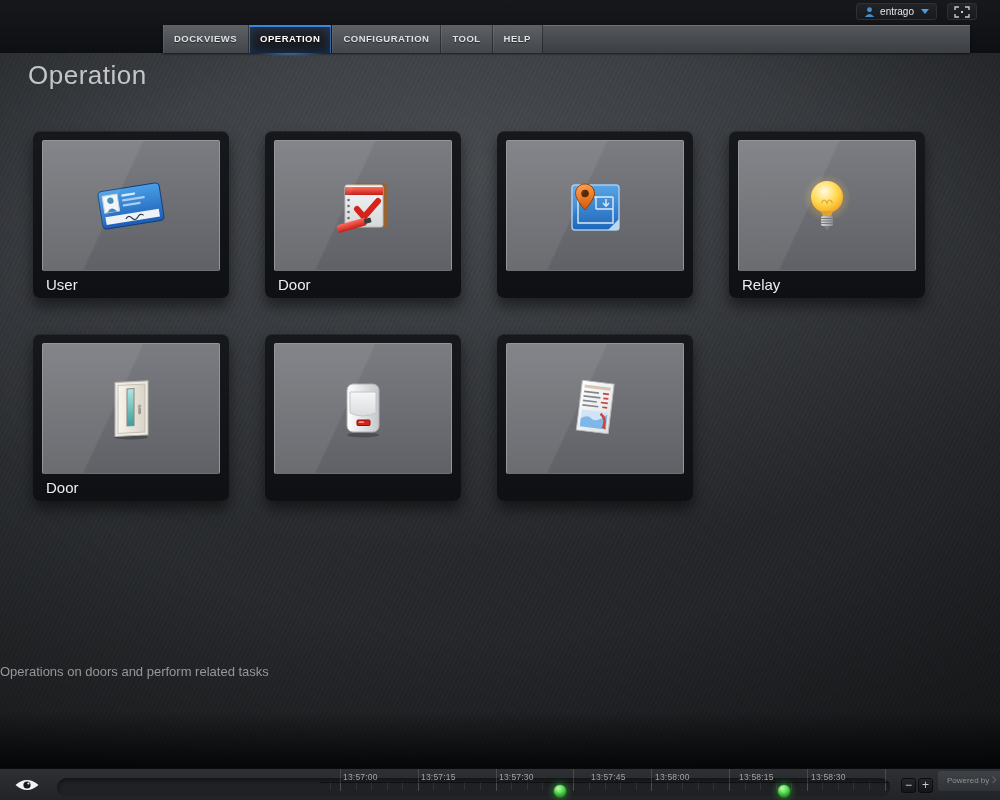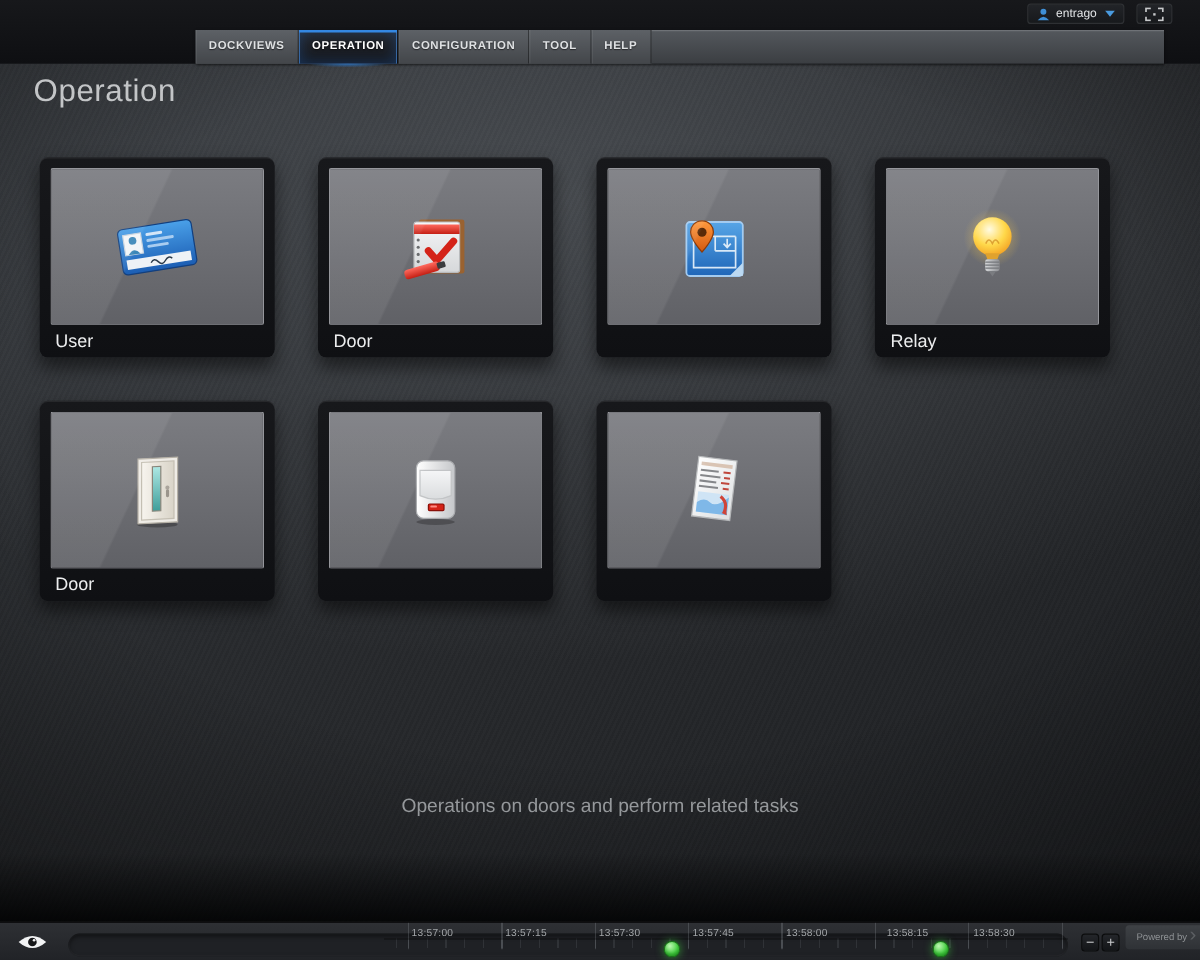--- a/index.html
+++ b/index.html
@@ -55,21 +55,21 @@
     box-shadow:0 8px 14px rgba(0,0,0,.5), inset 0 1px 0 rgba(255,255,255,.07); cursor:pointer; }
   .screen { height:131px; border-radius:2px; position:relative; overflow:hidden;
     background:linear-gradient(#7b7c81,#606166);
     border:1px solid #95969b; border-bottom-color:#6e6f74;
     display:flex; align-items:center; justify-content:center; }
   .screen::after { content:""; position:absolute; inset:0;
     background:linear-gradient(115deg, rgba(255,255,255,.07) 0%, rgba(255,255,255,.07) 42%, rgba(255,255,255,0) 43%); }
   .tile-label { height:27px; line-height:27px; padding-left:4px; font-size:15px; color:#ecedee; }
 
   .description { position:absolute; left:0; width:1000px; top:664px; z-index:2;
-    text-align:center; font-size:16px; color:#95989b; }
+    text-align:left; font-size:13px; color:#95989b; }
 
   
   .bottom-bar { position:absolute; left:0; bottom:0; width:1000px; height:32px; z-index:5;
     background:linear-gradient(#2e3034,#212327); border-top:1px solid #0a0b0c; }
   .eye-btn { position:absolute; left:14px; top:9px; width:26px; height:14px; cursor:pointer; }
   .track { position:absolute; left:57px; top:9px; width:833px; height:19px; border-radius:10px;
     background:#1f2125; box-shadow:inset 0 2px 4px rgba(0,0,0,.55), inset 0 0 0 1px rgba(255,255,255,.03);
     cursor:pointer; }
   .ruler { position:absolute; left:320px; top:0; width:570px; height:22px; pointer-events:none; }
   .ruler-majors { position:absolute; inset:0;
@@ -352,21 +352,21 @@
   </div>
 
   <div class="track"></div>
 
   <div class="ruler">
     <div class="ruler-majors"></div>
     <div class="ruler-minors"></div>
     <span class="tick-label" style="left:23px">13:57:00</span>
     <span class="tick-label" style="left:101px">13:57:15</span>
     <span class="tick-label" style="left:179px">13:57:30</span>
-    <span class="tick-label" style="left:257px">13:57:45</span>
+    <span class="tick-label" style="left:271px">13:57:45</span>
     <span class="tick-label" style="left:335px">13:58:00</span>
     <span class="tick-label" style="left:419px">13:58:15</span>
     <span class="tick-label" style="left:491px">13:58:30</span>
   </div>
 
   <div class="dot" style="left:553px"></div>
   <div class="dot" style="left:777px"></div>
 
   <div class="zoom-btn" style="right:84px">−</div>
   <div class="zoom-btn" style="right:67px">+</div>

